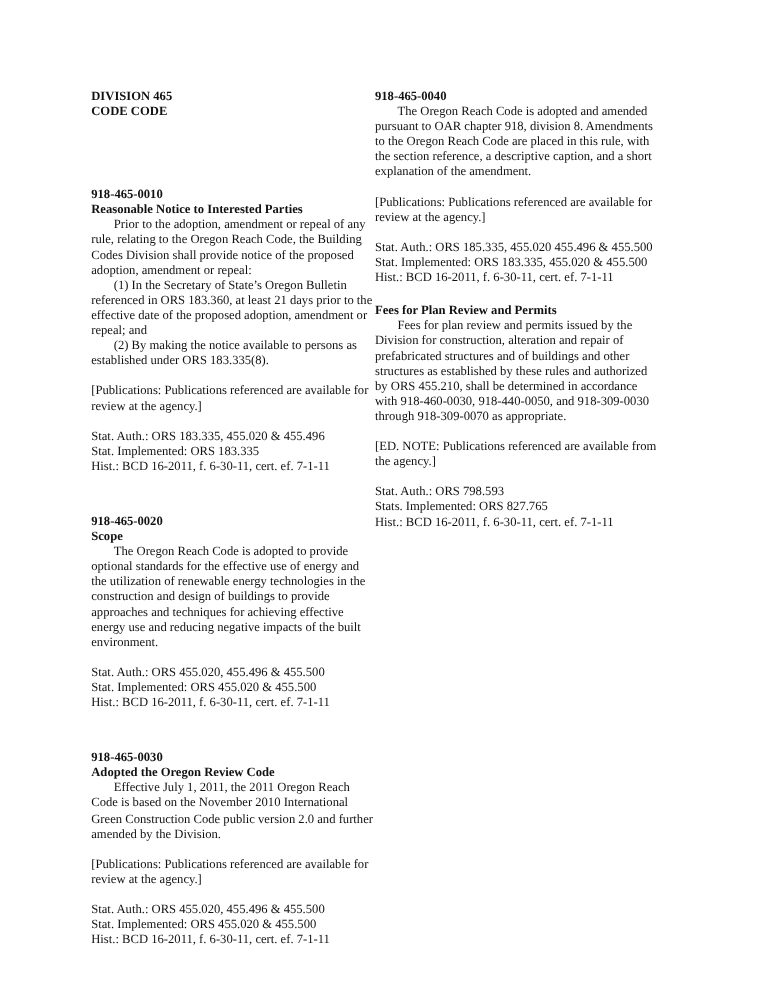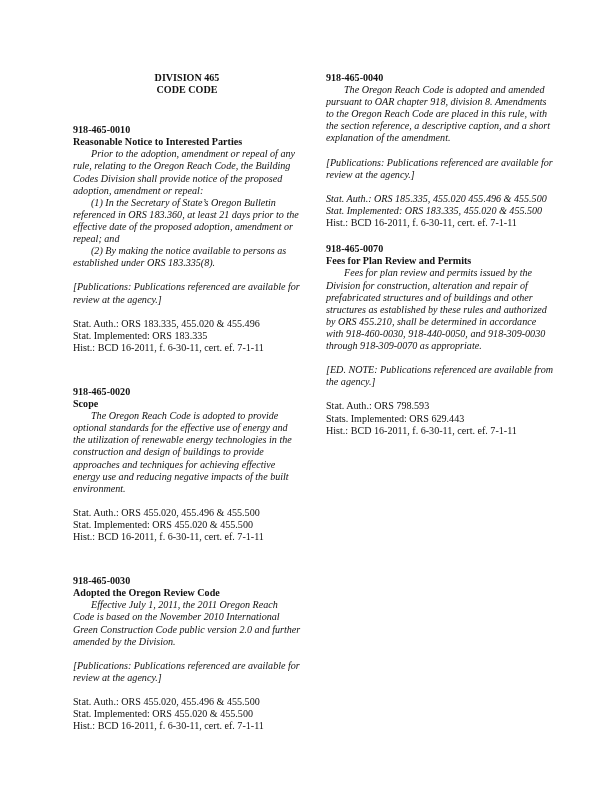--- a/index.html
+++ b/index.html
@@ -1,24 +1,24 @@
 <!DOCTYPE html>
 <html><head>
 <meta charset="utf-8">
 <style>
   html, body { margin: 0; padding: 0; background: #ffffff; }
   body { width: 612px; height: 792px; position: relative; overflow: hidden;
          font-family: "Liberation Serif", "DejaVu Serif", serif; color: #111; }
   .col { position: absolute; top: 72px; width: 228px; font-size: 10.1px; line-height: 12.1px; }
   .col.left { left: 73px; }
-  .col.right { left: 326px; }
-  .division-header { text-align: center; font-weight: bold; margin-bottom: 28px; }
+  .col.right { left: 300px; }
+  .division-header { font-weight: bold; margin-bottom: 54px; }
   .division-header div { line-height: 12.1px; }
   .rule-num, .rule-title { font-weight: bold; }
-  .p { margin: 0; font-style: italic; }
+  .p { margin: 0; }
   .indent { text-indent: 18px; }
   .gap { height: 12.1px; }
   .gap2 { height: 24px; }
   .line { white-space: nowrap; }
 </style>
 </head>
 <body>
 
 <div class="col left">
   <div class="division-header">
@@ -73,23 +73,22 @@
     <div class="gap"></div>
     <p class="p">[Publications: Publications referenced are available for review at the agency.]</p>
     <div class="gap"></div>
     <p class="p">Stat. Auth.: ORS 185.335, 455.020 455.496 &amp; 455.500</p>
     <p class="p">Stat. Implemented: ORS 183.335, 455.020 &amp; 455.500</p>
     <div class="line">Hist.: BCD 16-2011, f. 6-30-11, cert. ef. 7-1-11</div>
   </div>
   <div class="gap" style="height:14px"></div>
 
   <div>
-    <div class="rule-num">918-465-0070</div>
     <div class="rule-title">Fees for Plan Review and Permits</div>
     <p class="p indent">Fees for plan review and permits issued by the Division for construction, alteration and repair of prefabricated structures and of buildings and other structures as established by these rules and authorized by ORS 455.210, shall be determined in accordance with 918-460-0030, 918-440-0050, and 918-309-0030 through 918-309-0070 as appropriate.</p>
     <div class="gap"></div>
     <p class="p">[ED. NOTE: Publications referenced are available from the agency.]</p>
     <div class="gap"></div>
     <div class="line">Stat. Auth.: ORS 798.593</div>
-    <div class="line">Stats. Implemented: ORS 629.443</div>
+    <div class="line">Stats. Implemented: ORS 827.765</div>
     <div class="line">Hist.: BCD 16-2011, f. 6-30-11, cert. ef. 7-1-11</div>
   </div>
 </div>
 
 </body></html>

